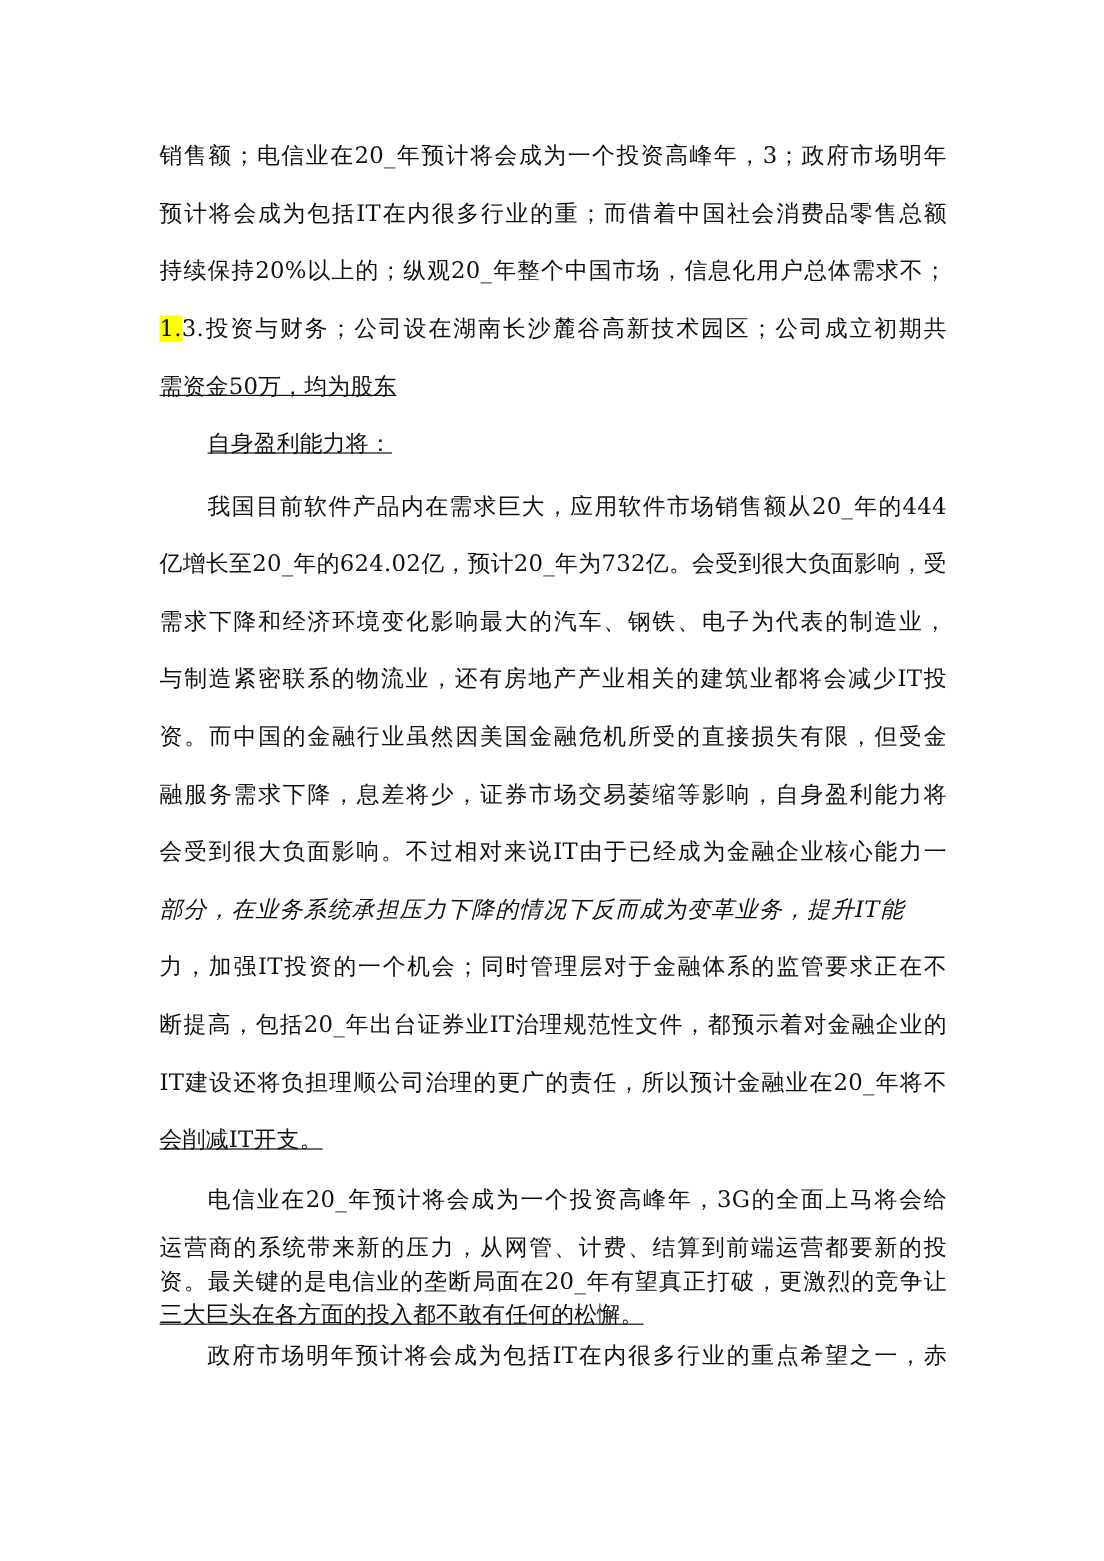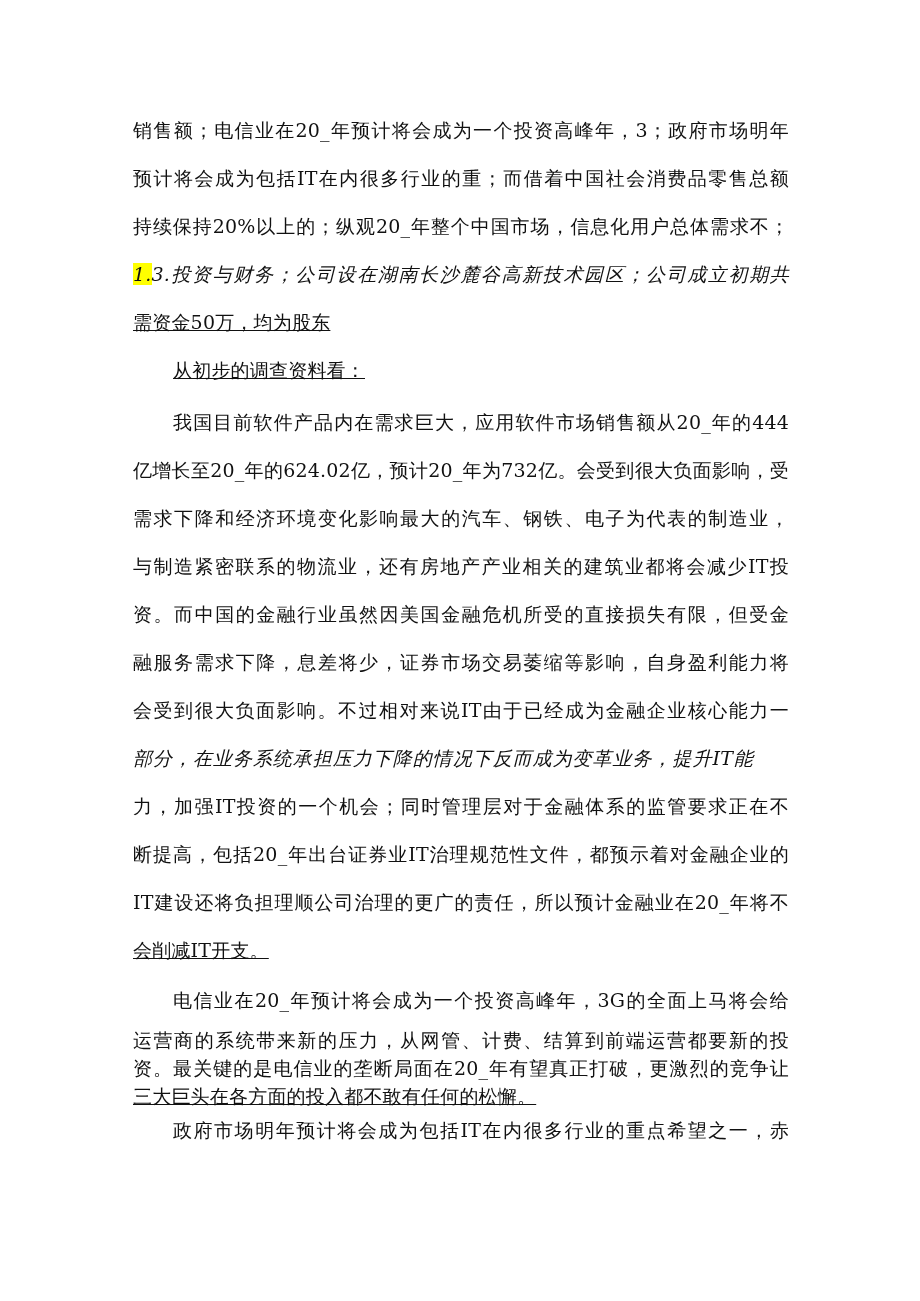--- a/index.html
+++ b/index.html
@@ -43,26 +43,26 @@
 </style>
 </head>
 <body>
 
 <div class="page">
 
   <div class="line" style="top:118px">销售额；电信业在20_年预计将会成为一个投资高峰年，3；政府市场明年</div>
   <div class="line" style="top:166px">预计将会成为包括IT在内很多行业的重；而借着中国社会消费品零售总额</div>
   <div class="line" style="top:214px">持续保持20%以上的；纵观20_年整个中国市场，信息化用户总体需求不；</div>
 
-  <div class="line" style="top:262px; text-align-last:justify;font-style:italic;">
+  <div class="line" style="top:262px; text-align-last:justify;">
     <span class="hl">1.</span><span>3.投资与财务；公司设在湖南长沙麓谷高新技术园区；公司成立初期共</span>
   </div>
   <div class="line last" style="top:310px">需资金50万，均为股东</div>
 
-  <div class="line last indent" style="top:358px">从初步的调查资料看：</div>
+  <div class="line last indent" style="top:358px">自身盈利能力将：</div>
 
   <div class="line indent" style="top:410px">我国目前软件产品内在需求巨大，应用软件市场销售额从20_年的444</div>
   <div class="line" style="top:458px">亿增长至20_年的624.02亿，预计20_年为732亿。会受到很大负面影响，受</div>
   <div class="line" style="top:506px">需求下降和经济环境变化影响最大的汽车、钢铁、电子为代表的制造业，</div>
   <div class="line" style="top:554px">与制造紧密联系的物流业，还有房地产产业相关的建筑业都将会减少IT投</div>
   <div class="line" style="top:602px">资。而中国的金融行业虽然因美国金融危机所受的直接损失有限，但受金</div>
   <div class="line" style="top:650px">融服务需求下降，息差将少，证券市场交易萎缩等影响，自身盈利能力将</div>
   <div class="line" style="top:698px">会受到很大负面影响。不过相对来说IT由于已经成为金融企业核心能力一</div>
   <div class="line" style="top:746px; width:620px;font-style:italic;">部分，在业务系统承担压力下降的情况下反而成为变革业务，提升IT能</div>
   <div class="line" style="top:794px">力，加强IT投资的一个机会；同时管理层对于金融体系的监管要求正在不</div>

